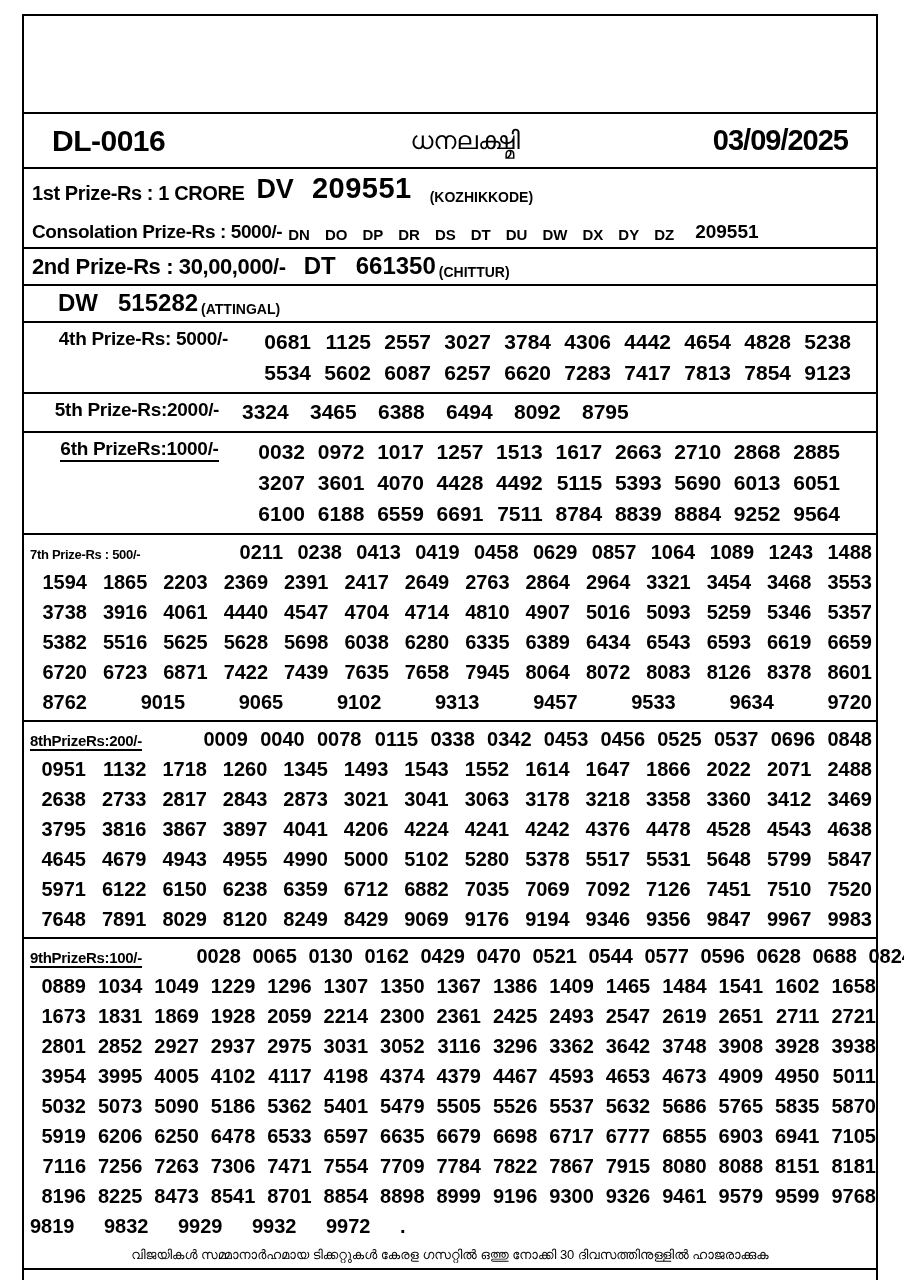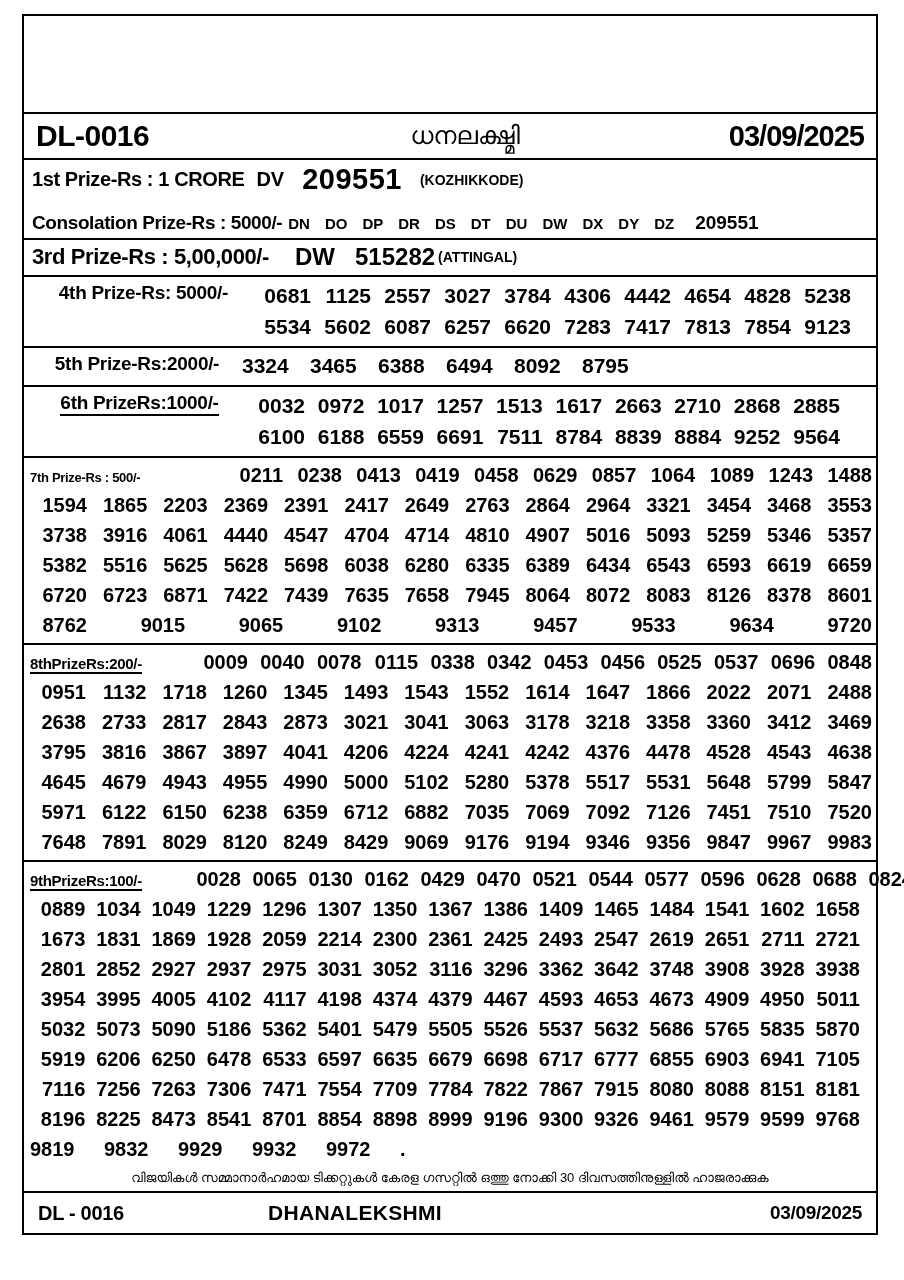--- a/index.html
+++ b/index.html
@@ -29,23 +29,23 @@
     background: #fff;
   }
   .blank-top {
     height: 96px;
     border-bottom: 2px solid #000;
   }
   
   .hdr {
     display: flex;
     align-items: center;
-    height: 46px;
+    height: 55px;
     border-bottom: 2px solid #000;
-    padding: 0 12px;
+    padding: 0 28px;
     box-sizing: border-box;
   }
   .hdr-code {
     font-size: 30px;
     font-weight: bold;
     letter-spacing: -0.5px;
     flex: 0 0 auto;
     width: 250px;
   }
   .hdr-name {
@@ -63,24 +63,24 @@
     letter-spacing: -1px;
   }
   
   .row {
     border-bottom: 2px solid #000;
     padding: 3px 6px 4px 8px;
     box-sizing: border-box;
   }
   .row:last-child { border-bottom: none; }
 
-  .line { display: flex; align-items: center; white-space: nowrap; }
+  .line { display: flex; align-items: flex-end; white-space: nowrap; }
 
   .p1-label { font-size: 20px; font-weight: bold; letter-spacing: -0.4px; }
-  .p1-series { font-size: 20px; font-weight: bold; margin-left: 12px; }
+  .p1-series { font-size: 27px; font-weight: bold; margin-left: 12px; }
   .p1-num { font-size: 29px; font-weight: bold; margin-left: 18px; letter-spacing: 0.5px; }
   .p1-place { font-size: 14px; font-weight: bold; margin-left: 18px; }
 
   .cons-label { font-size: 19px; font-weight: bold; letter-spacing: -0.4px; }
   .cons-series { font-size: 15px; font-weight: bold; margin-left: 6px; }
   .cons-series span { margin-right: 15px; }
   .cons-num { font-size: 19px; font-weight: bold; margin-left: 6px; }
 
   .p2-label { font-size: 22px; font-weight: bold; letter-spacing: -0.4px; }
   .p2-series { font-size: 24px; font-weight: bold; margin-left: 18px; }
@@ -133,21 +133,21 @@
 
   
   .r8 { padding: 2px 4px 3px 6px; }
   .r8 .lbl-line { display: flex; align-items: baseline; }
   .r8 .lbl { font-size: 15px; font-weight: bold; width: 162px; letter-spacing: -0.3px; flex: 0 0 auto; }
   .r8 .lbl .u { border-bottom: 2px solid #000; }
   .r8 .nrow { font-size: 20px; line-height: 30px; }
   .r8 .nrow .n { width: 56px; }
 
   
-  .r9 { padding: 2px 16px 2px 6px; border-bottom: none; }
+  .r9 { padding: 2px 0 2px 6px; border-bottom: none; }
   .r9 .lbl-line { display: flex; align-items: baseline; }
   .r9 .lbl { font-size: 15px; font-weight: bold; width: 155px; letter-spacing: -0.3px; flex: 0 0 auto; }
   .r9 .lbl .u { border-bottom: 2px solid #000; }
   .r9 .nrow { font-size: 20px; line-height: 30px; }
   .r9 .nrow .n { width: 56px; }
   .r9 .nrow.tail { justify-content: flex-start; }
   .r9 .nrow.tail .n { width: 74px; text-align: left; }
 
   .note {
     text-align: center;
@@ -189,24 +189,31 @@
         <span class="p1-num">209551</span>
         <span class="p1-place">(KOZHIKKODE)</span>
       </div>
       <div class="line" style="margin-top:16px;">
         <span class="cons-label">Consolation Prize-Rs : 5000/-</span>
         <span class="cons-series"><span>DN</span><span>DO</span><span>DP</span><span>DR</span><span>DS</span><span>DT</span><span>DU</span><span>DW</span><span>DX</span><span>DY</span><span>DZ</span></span>
         <span class="cons-num">209551</span>
       </div>
     </div>
 
-
     <div class="row">
       <div class="line">
-        <span class="p2-label">3rd Prize-Rs : 5,00,000/-</span>
+        <span class="p2-label">2nd Prize-Rs : 30,00,000/-</span>
+        <span class="p2-series">DT</span>
+        <span class="p2-num">661350</span>
+        <span class="p2-place">(CHITTUR)</span>
+      </div>
+    </div>
+
+    <div class="row">
+      <div class="line">
         <span class="p2-series" style="margin-left:26px;">DW</span>
         <span class="p2-num">515282</span>
         <span class="p2-place">(ATTINGAL)</span>
       </div>
     </div>
 
     <div class="row r4">
       <div class="blk">
         <div class="blk-label">4th Prize-Rs: 5000/-</div>
         <div class="blk-nums">
@@ -264,20 +271,32 @@
               <span class="n">1017</span>
               <span class="n">1257</span>
               <span class="n">1513</span>
               <span class="n">1617</span>
               <span class="n">2663</span>
               <span class="n">2710</span>
               <span class="n">2868</span>
               <span class="n">2885</span>
             </div>
             <div class="nrow">
+              <span class="n">3207</span>
+              <span class="n">3601</span>
+              <span class="n">4070</span>
+              <span class="n">4428</span>
+              <span class="n">4492</span>
+              <span class="n">5115</span>
+              <span class="n">5393</span>
+              <span class="n">5690</span>
+              <span class="n">6013</span>
+              <span class="n">6051</span>
+            </div>
+            <div class="nrow">
               <span class="n">6100</span>
               <span class="n">6188</span>
               <span class="n">6559</span>
               <span class="n">6691</span>
               <span class="n">7511</span>
               <span class="n">8784</span>
               <span class="n">8839</span>
               <span class="n">8884</span>
               <span class="n">9252</span>
               <span class="n">9564</span>

